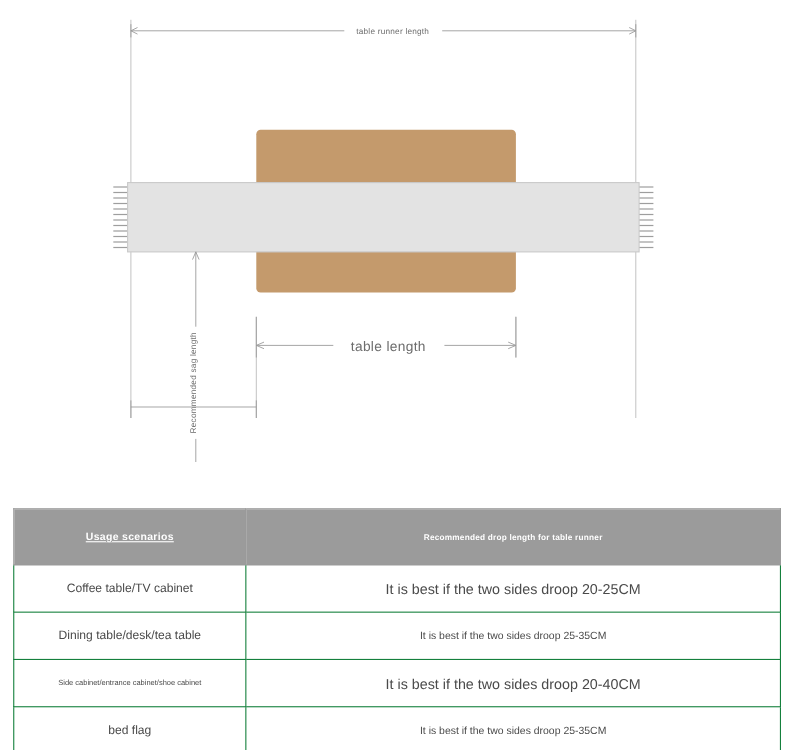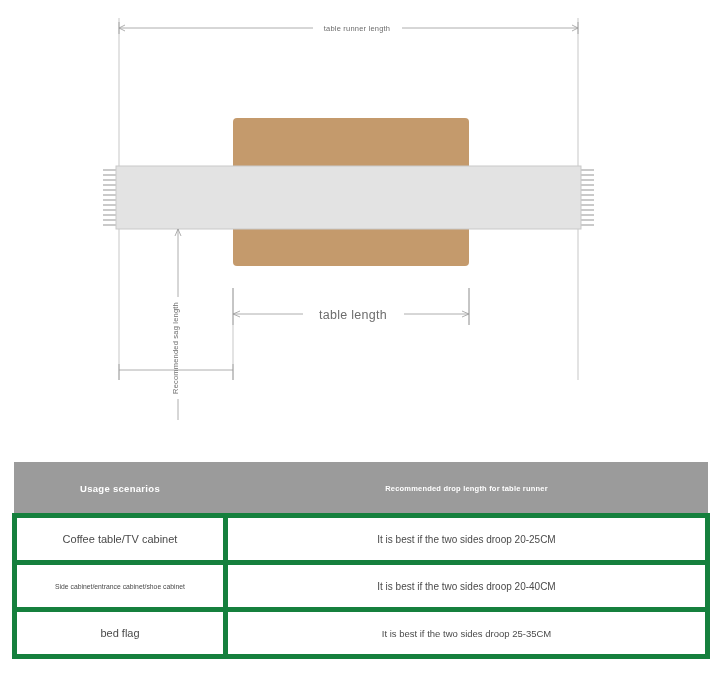--- a/index.html
+++ b/index.html
@@ -55,51 +55,52 @@
   #spec-table {
     position: absolute;
     left: 12px;
     top: 462px;
     width: 698px;
     border-collapse: collapse;
     table-layout: fixed;
   }
   #spec-table th,
   #spec-table td {
-    border: 5px solid #15803d;
+    border: 1px solid #15803d;
     text-align: center;
     vertical-align: middle;
     color: #4a4a4a;
   }
   #spec-table thead th {
     background: #9b9b9b;
     color: #ffffff;
     font-weight: bold;
     border: 1px solid #9b9b9b;
     height: 48px;
   }
   #spec-table thead th.th-scenario {
     font-size: 9.5px;
     letter-spacing: 0.3px;
     width: 208px;
+    text-decoration: underline;
   }
   #spec-table thead th.th-drop {
     font-size: 7.5px;
     letter-spacing: 0.2px;
   }
   #spec-table tbody td {
     height: 40px;
     background: #ffffff;
   }
   #spec-table tbody td.cell-scenario {
     width: 208px;
   }
   .fs-11 { font-size: 11px; }
   .fs-7  { font-size: 6.8px; }
-  .fs-12 { font-size: 10px; }
+  .fs-12 { font-size: 13px; }
   .fs-9  { font-size: 9.5px; }
 </style>
 </head>
 <body>
 
 <div id="diagram">
   <svg width="722" height="450" viewBox="0 0 722 450" xmlns="http://www.w3.org/2000/svg">
 
     <g>
       <line class="ext-line" x1="119" y1="18" x2="119" y2="380"></line>
@@ -185,20 +186,24 @@
       <th class="th-scenario">Usage scenarios</th>
       <th class="th-drop">Recommended drop length for table runner</th>
     </tr>
   </thead>
   <tbody>
     <tr>
       <td class="cell-scenario fs-11">Coffee table/TV cabinet</td>
       <td class="fs-12">It is best if the two sides droop 20-25CM</td>
     </tr>
     <tr>
+      <td class="cell-scenario fs-11">Dining table/desk/tea table</td>
+      <td class="fs-9">It is best if the two sides droop 25-35CM</td>
+    </tr>
+    <tr>
       <td class="cell-scenario fs-7">Side cabinet/entrance cabinet/shoe cabinet</td>
       <td class="fs-12">It is best if the two sides droop 20-40CM</td>
     </tr>
     <tr>
       <td class="cell-scenario fs-11">bed flag</td>
       <td class="fs-9">It is best if the two sides droop 25-35CM</td>
     </tr>
   </tbody>
 </table>
 

